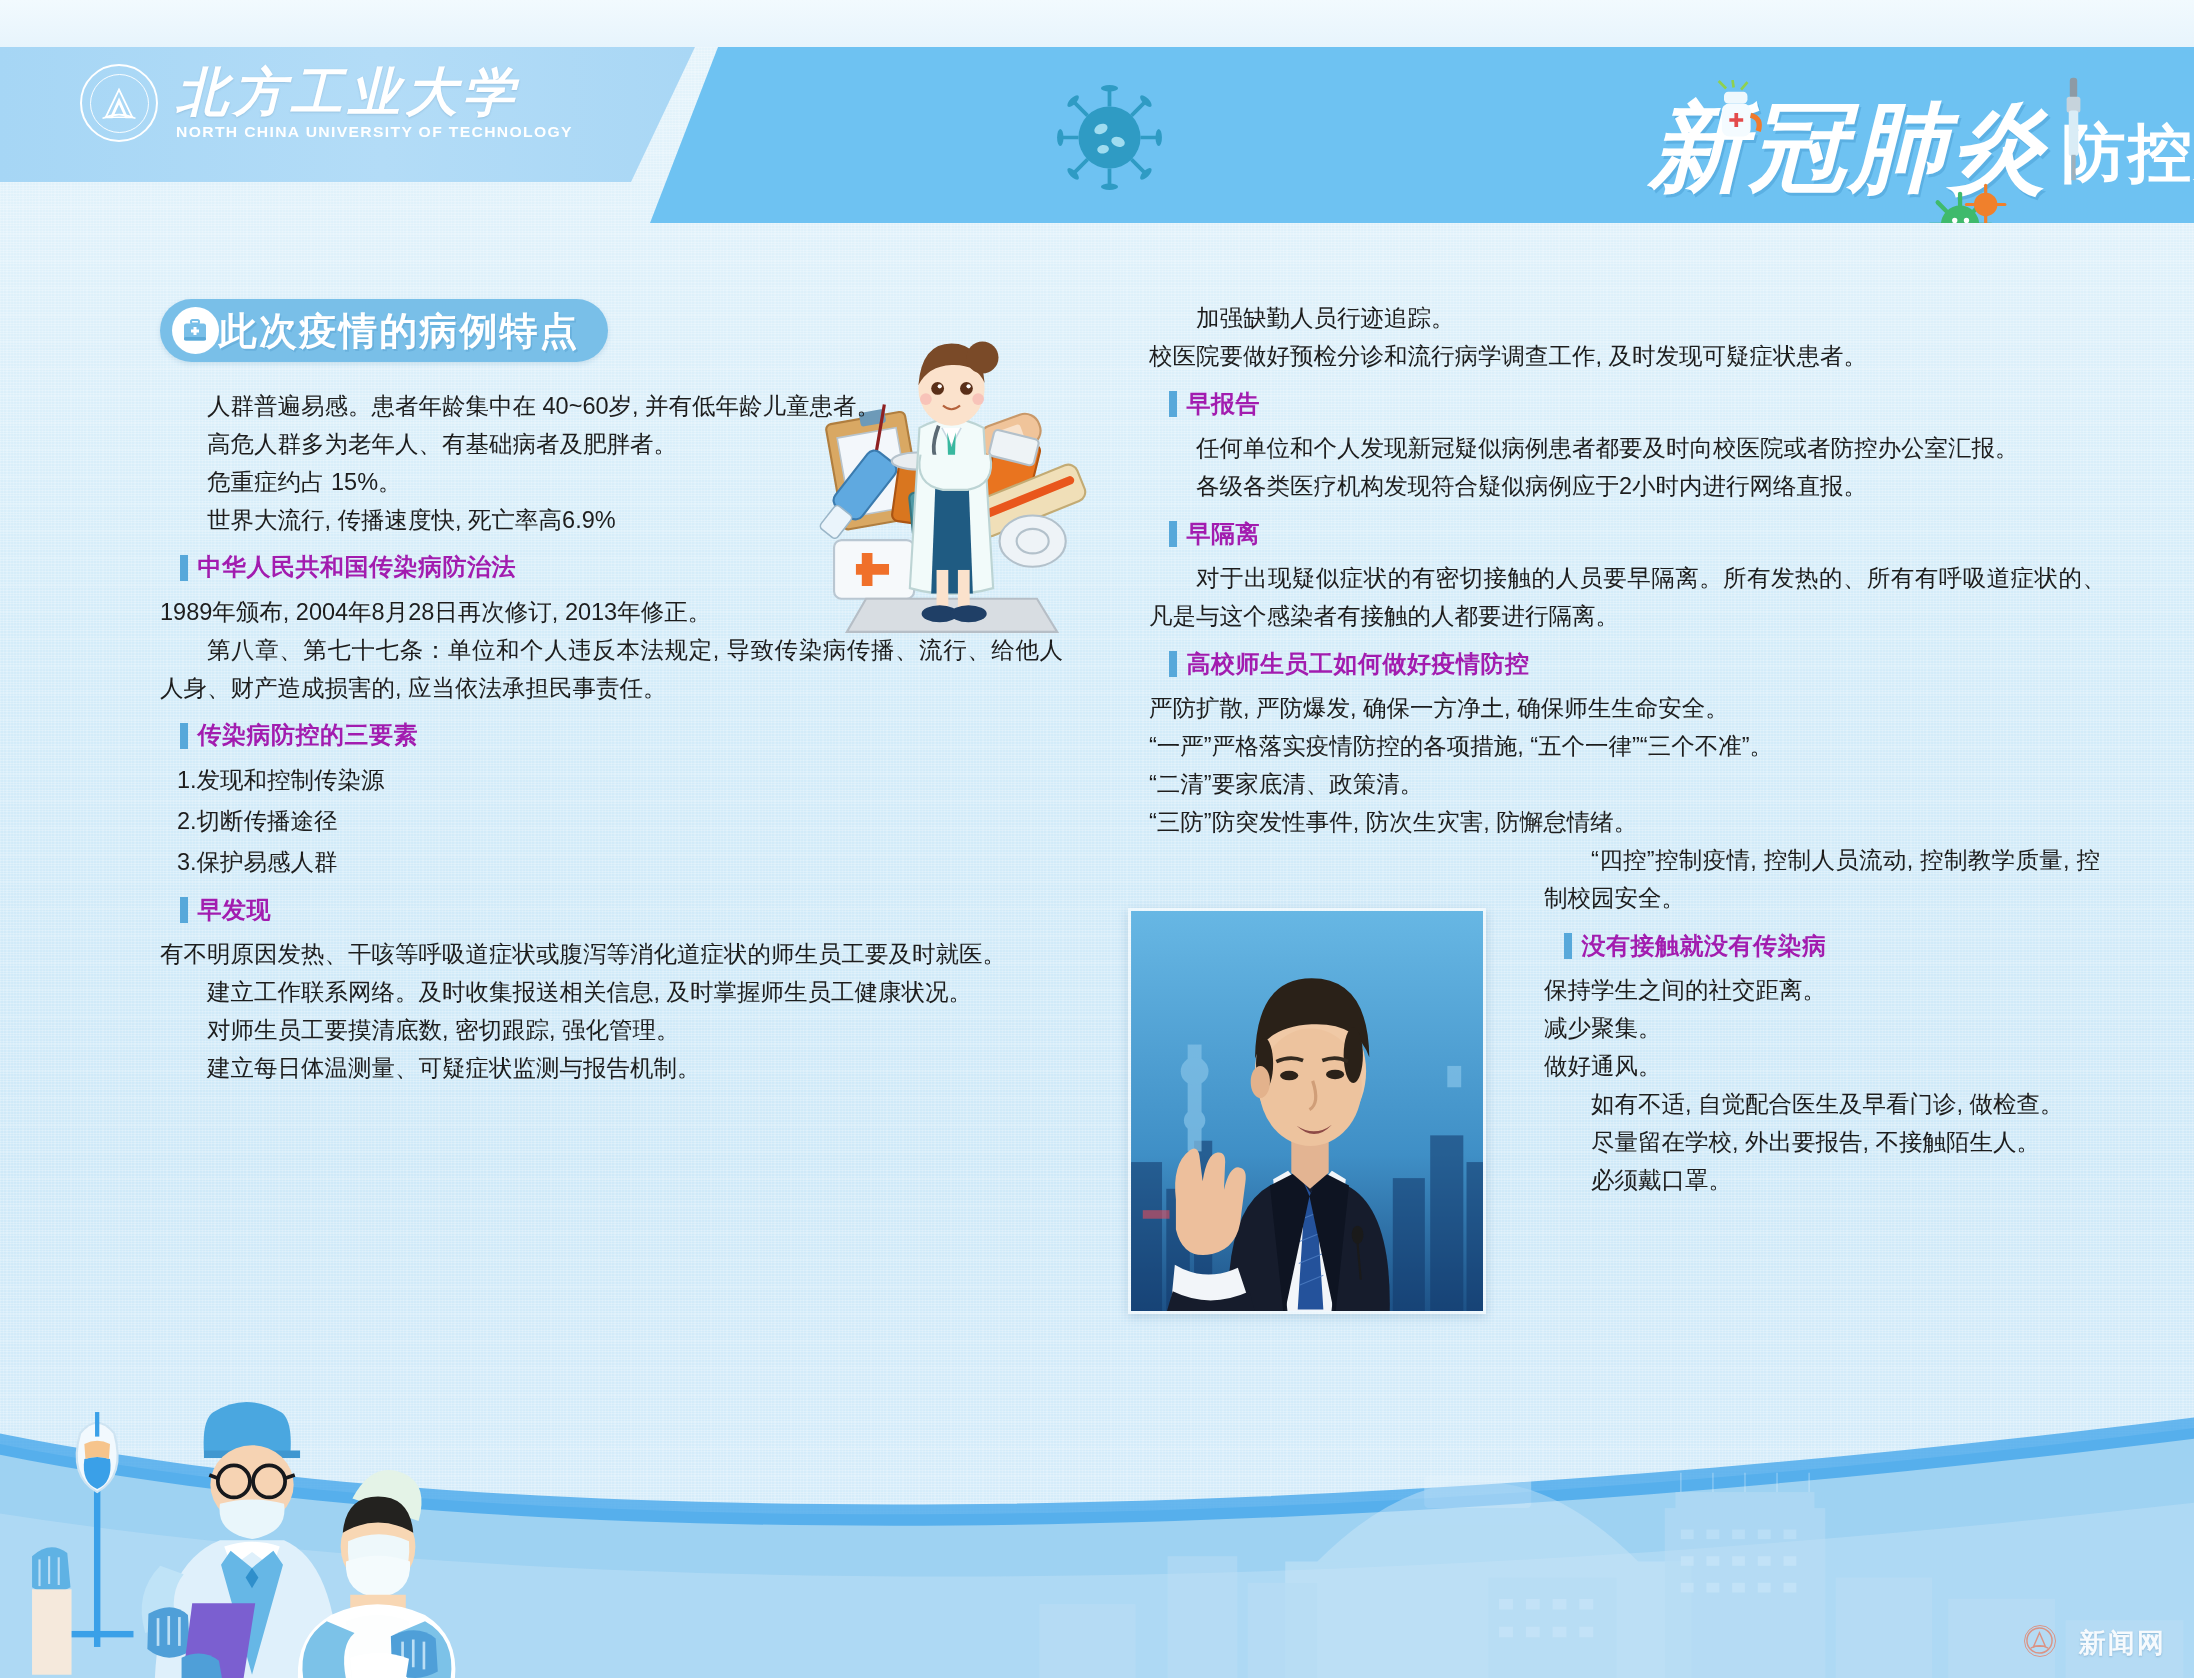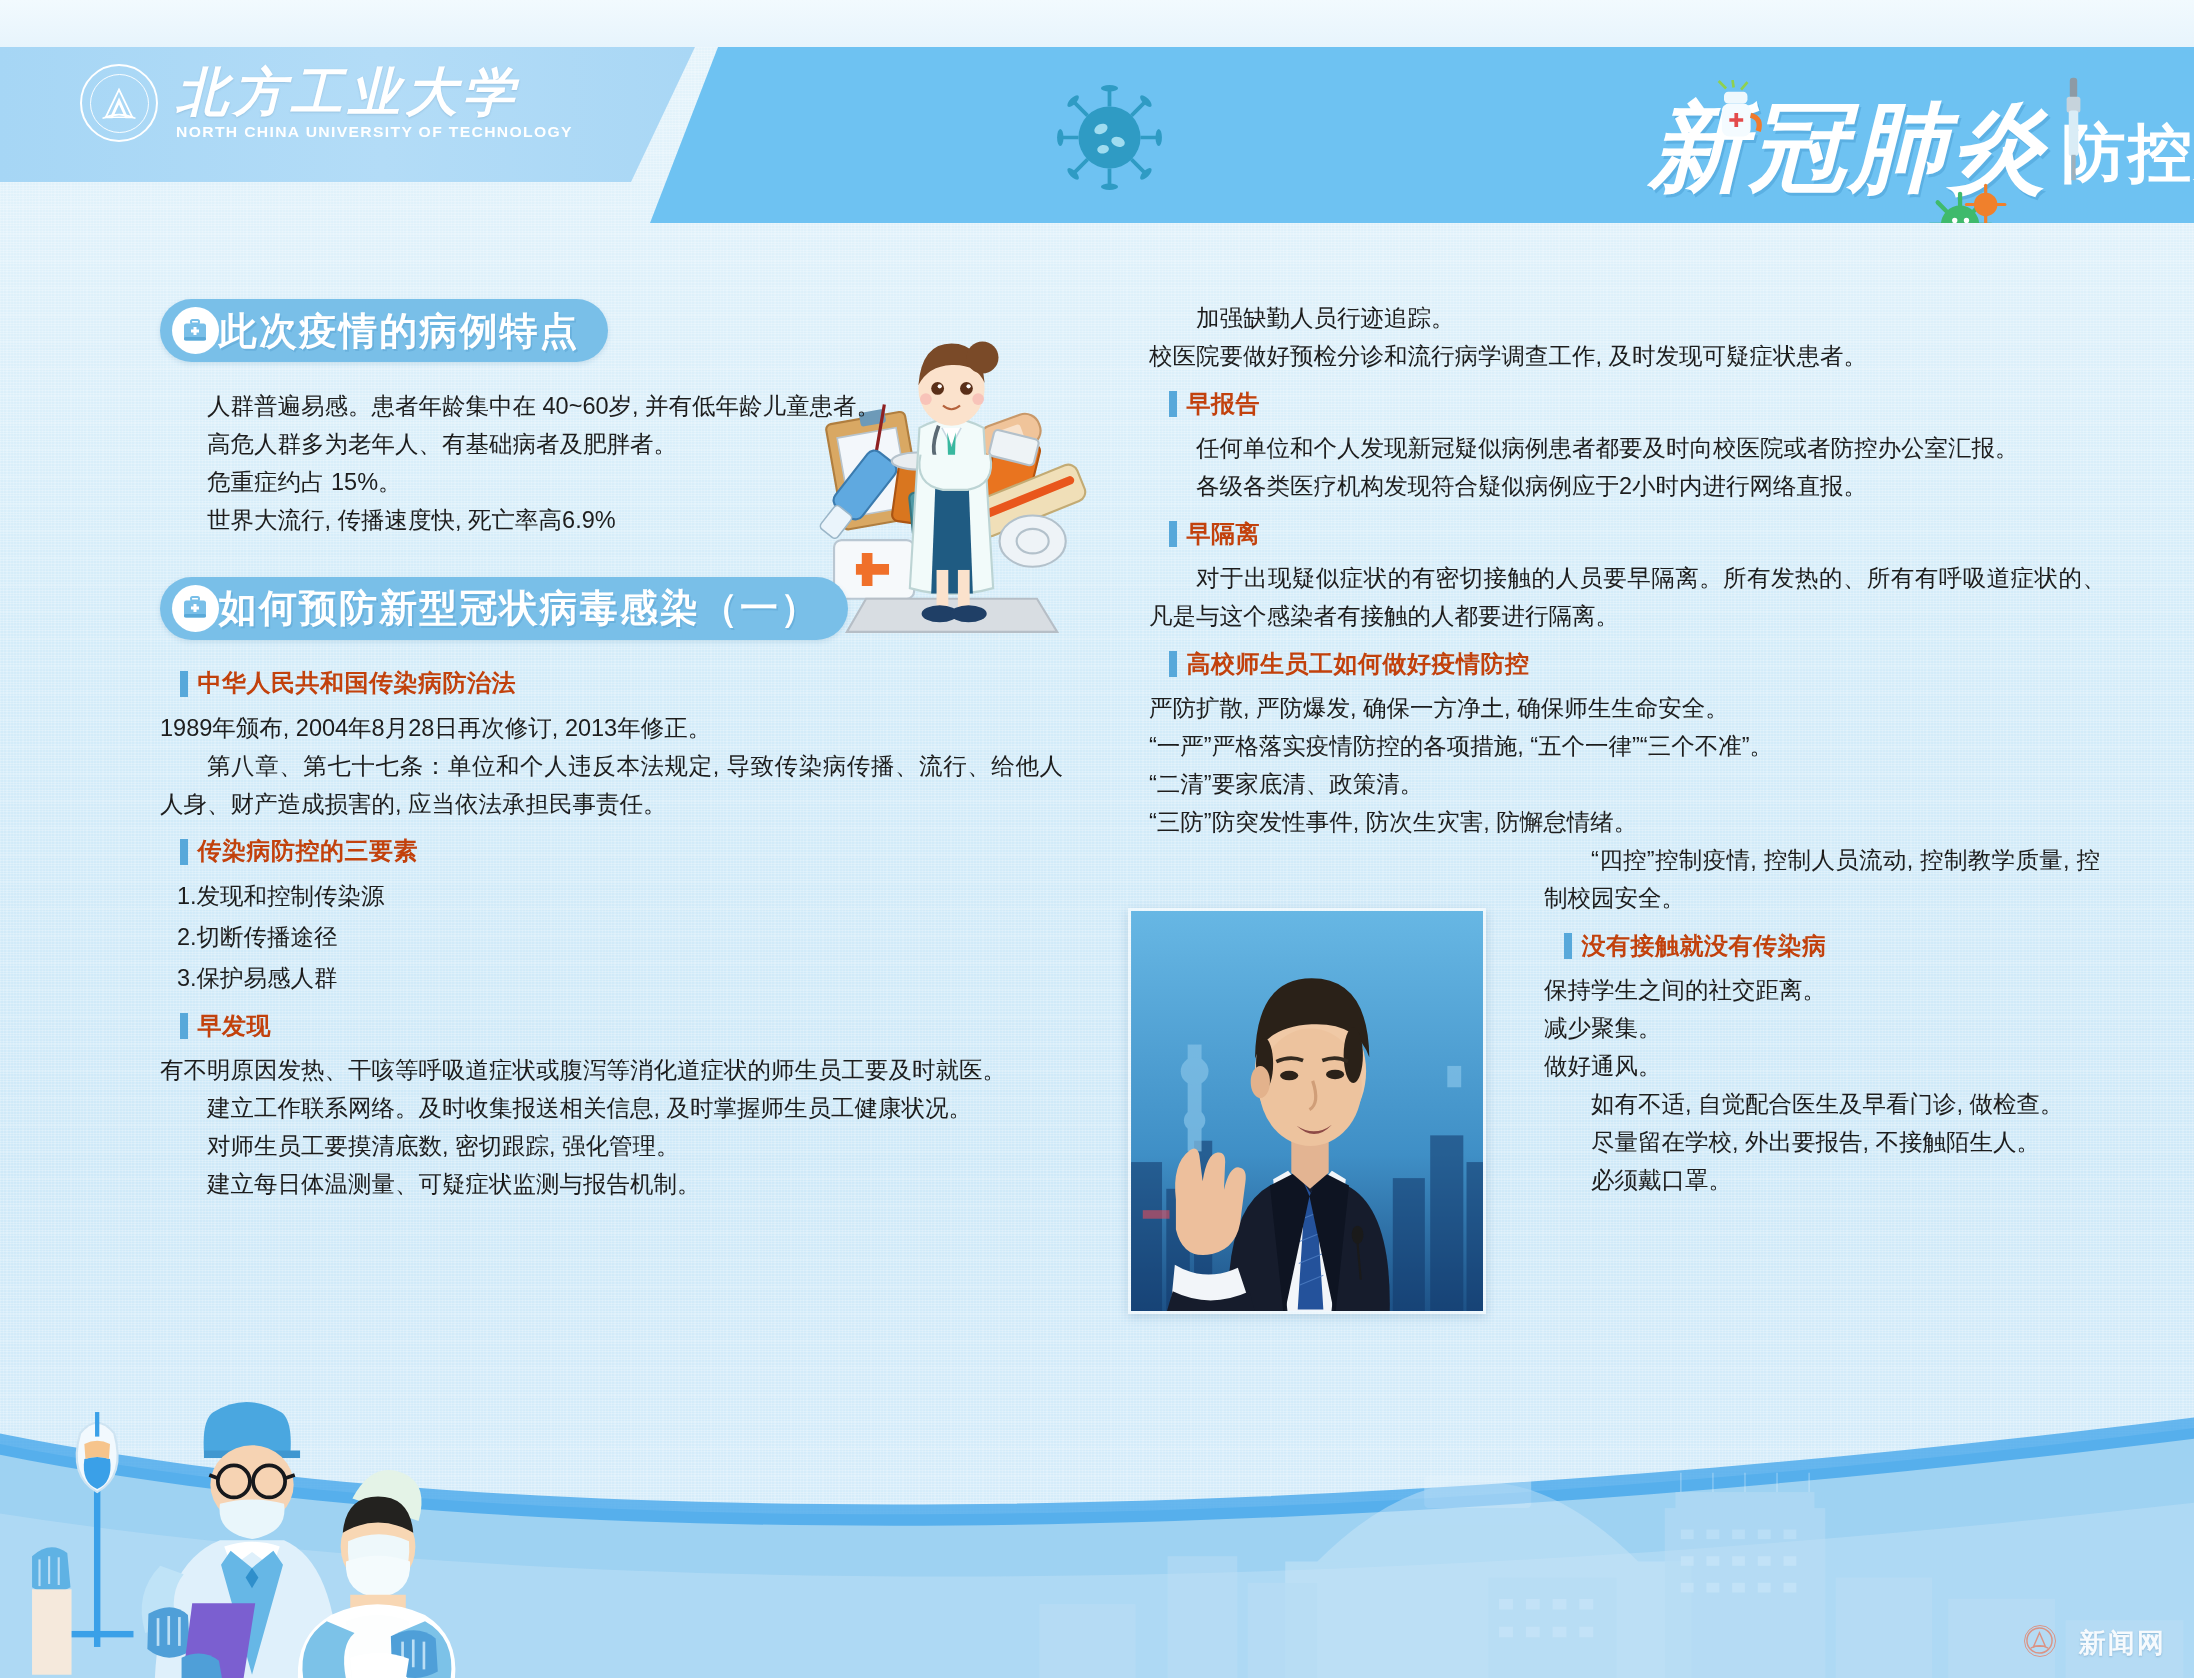--- a/index.html
+++ b/index.html
@@ -113,21 +113,21 @@
     text-shadow:1.6px 1.6px 0 rgba(76,152,200,.35);
   }
 
   
   .sub{
     display:flex; align-items:center; gap:9.6px;
     margin:9.6px 0 5.3px 20.3px;
   }
   .sub-bar{ width:7.5px; height:26px; background:#57a8da; flex:0 0 auto; }
   .sub-txt{
-    font-size:24px; font-weight:900; color:#c2410c; letter-spacing:0.5px;
+    font-size:24px; font-weight:900; color:#a21caf; letter-spacing:0.5px;
     white-space:nowrap;
   }
 
   .para{ margin:0 0; text-align:justify; }
   .para.ind{ text-indent:2em; }
   .para.nind{ text-indent:0; }
   .list-item{ margin:3.2px 0 3.2px 17px; }
 
   
   .cartoon-doc{
@@ -359,31 +359,20 @@
     <div class="pill-txt">此次疫情的病例特点</div>
   </div>
 
   <div style="width:754px;">
     <p class="para ind">人群普遍易感。患者年龄集中在 40~60岁, 并有低年龄儿童患者。</p>
     <p class="para ind">高危人群多为老年人、有基础病者及肥胖者。</p>
     <p class="para ind">危重症约占 15%。</p>
     <p class="para ind">世界大流行, 传播速度快, 死亡率高6.9%</p>
   </div>
 
-  <div class="pill" style="margin-top:38px;">
-    <div class="pill-ic">
-      <svg viewBox="0 0 60 60" width="30" height="30">
-        <rect x="22" y="8" width="16" height="7" rx="3" fill="none" stroke="#79bfe8" stroke-width="4"></rect>
-        <rect x="8" y="15" width="44" height="34" rx="5" fill="#79bfe8"></rect>
-        <rect x="8" y="42" width="44" height="7" rx="3" fill="#5aa9d8"></rect>
-        <path d="M30 22 v16 M22 30 h16" stroke="#fff" stroke-width="6"></path>
-      </svg>
-    </div>
-    <div class="pill-txt">如何预防新型冠状病毒感染（一）</div>
-  </div>
 
   <div>
     <div class="sub">
       <span class="sub-bar"></span>
       <span class="sub-txt">中华人民共和国传染病防治法</span>
     </div>
     <p class="para nind">1989年颁布, 2004年8月28日再次修订, 2013年修正。</p>
     <p class="para ind">第八章、第七十七条：单位和个人违反本法规定, 导致传染病传播、流行、给他人人身、财产造成损害的, 应当依法承担民事责任。</p>
 
     <div class="sub">

